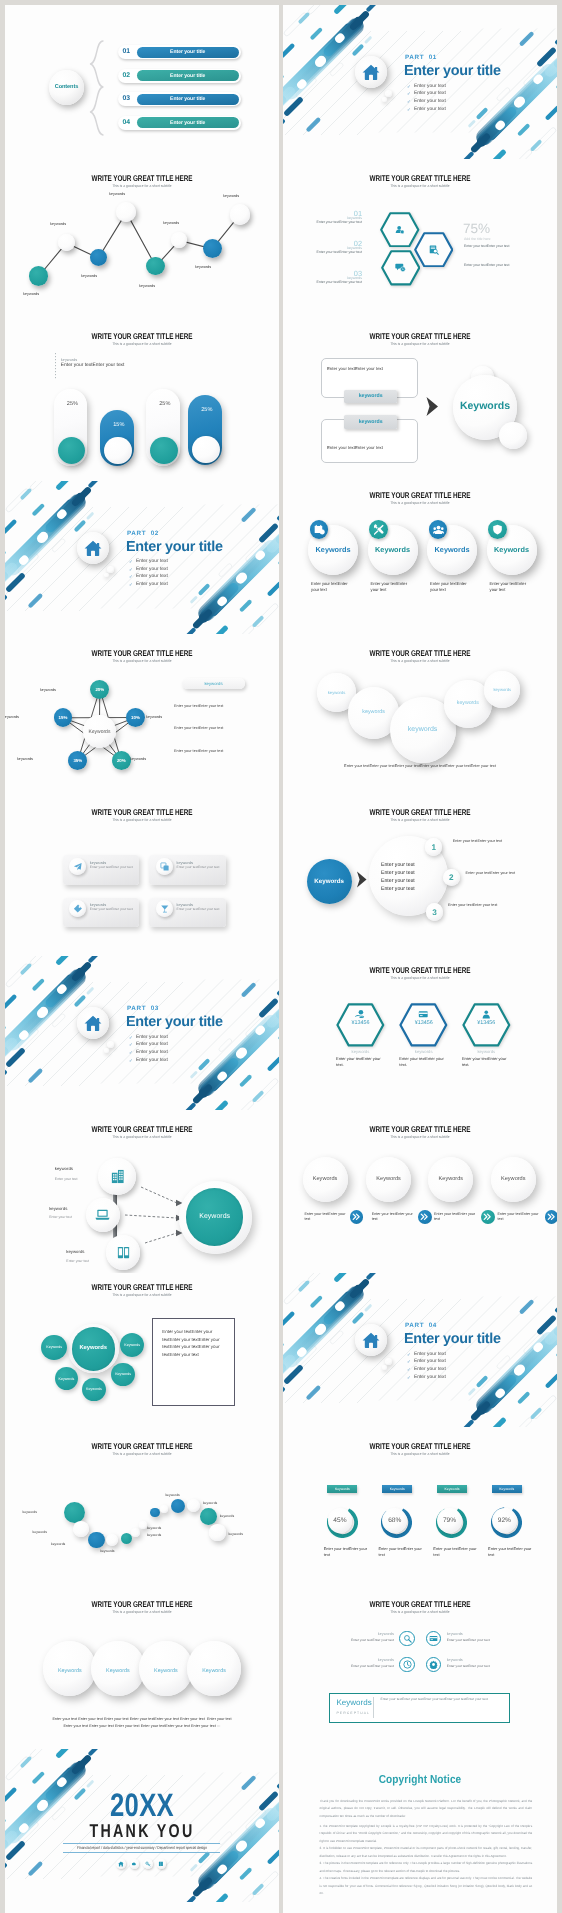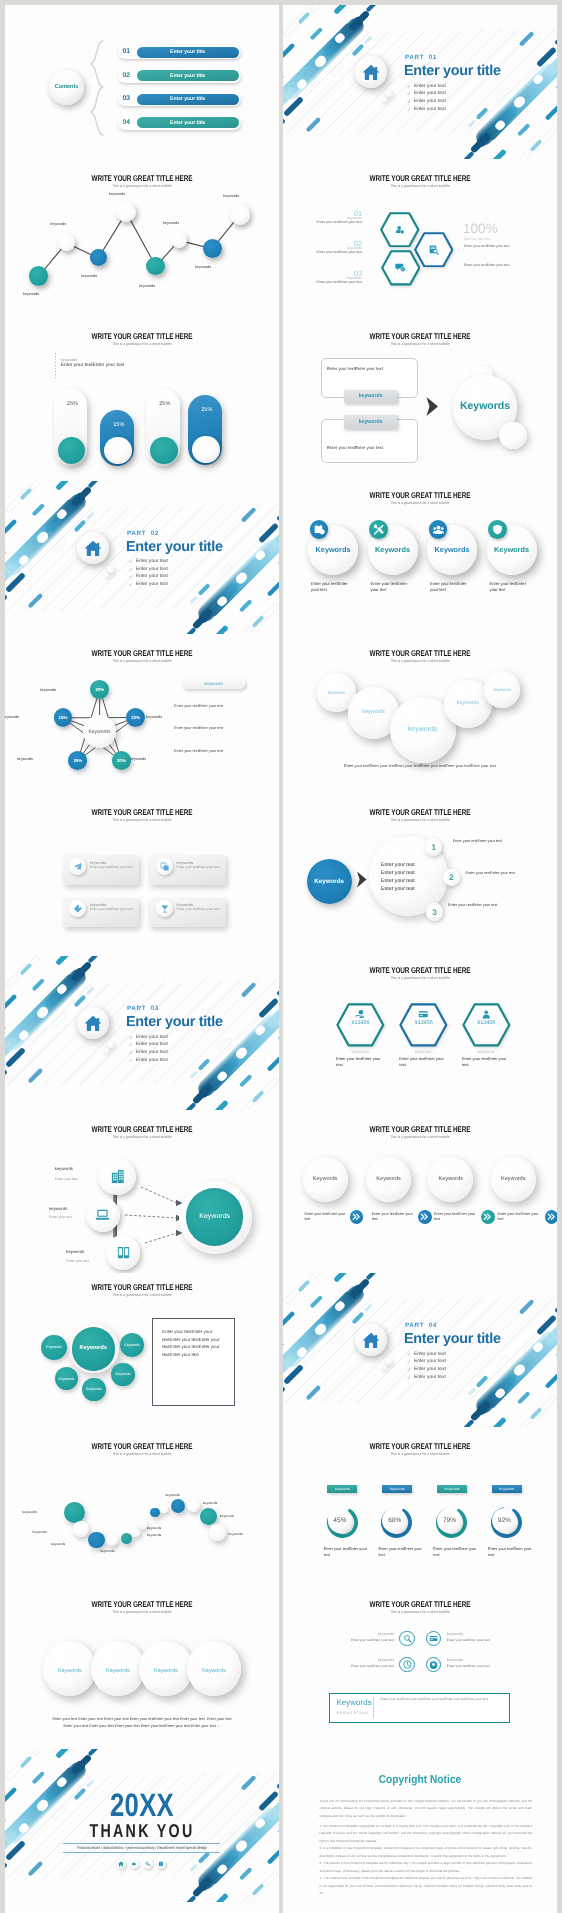--- a/index.html
+++ b/index.html
@@ -411,21 +411,21 @@
           <polygon points="26,3 74,3 97,45 74,87 26,87 3,45" fill="#fdfdfd" stroke="#16868b" stroke-width="5.3164556962025316" stroke-linejoin="round"></polygon>
         </svg>
       </div>
       <div style="position:absolute;left:111.9px;top:98.7px;">
         <svg width="11" height="11" viewBox="0 0 64 64" xmlns="http://www.w3.org/2000/svg">
           <path d="M6 10 H44 A4 4 0 0 1 48 14 V34 A4 4 0 0 1 44 38 H22 L12 48 V38 H6 A4 4 0 0 1 2 34 V14 A4 4 0 0 1 6 10 Z" fill="#2196b4"></path>
           <circle cx="46" cy="42" r="14" fill="#2196b4" stroke="#fff" stroke-width="3"></circle>
           <text x="46" y="47" font-size="14" fill="#fff" text-anchor="middle" font-family="sans-serif">A</text>
         </svg>
       </div>
-      <div class="t" style="left:180px;top:57.5px;font-size:13.6px;color:#cbd0d2;font-weight:300;">100%</div>
+      <div class="t" style="left:180px;top:57.5px;font-size:13.6px;color:#cbd0d2;font-weight:300;">75%</div>
       <div class="t" style="left:181px;top:73.4px;font-size:3.5px;color:#c2c9cc;">Add the title here</div>
       <div class="t" style="left:181px;top:80.8px;font-size:3.5px;color:#5e6a70;">Enter your textEnter your text</div>
       <div class="t" style="left:181px;top:99.9px;font-size:3.5px;color:#5e6a70;">Enter your textEnter your text</div>
     </div>
     <div class="slide" style="left:5px;top:322px;">
       <div class="s-title">WRITE YOUR GREAT TITLE HERE</div>
       <div class="s-sub">This is a good space for a short subtitle</div>
       <div style="position:absolute;left:48.5px;top:31px;">
         <svg width="3" height="26" viewBox="0 0 3 26" xmlns="http://www.w3.org/2000/svg">
           <g stroke="#aab3b7" stroke-width="0.9" stroke-dasharray="1.2 1.8">

